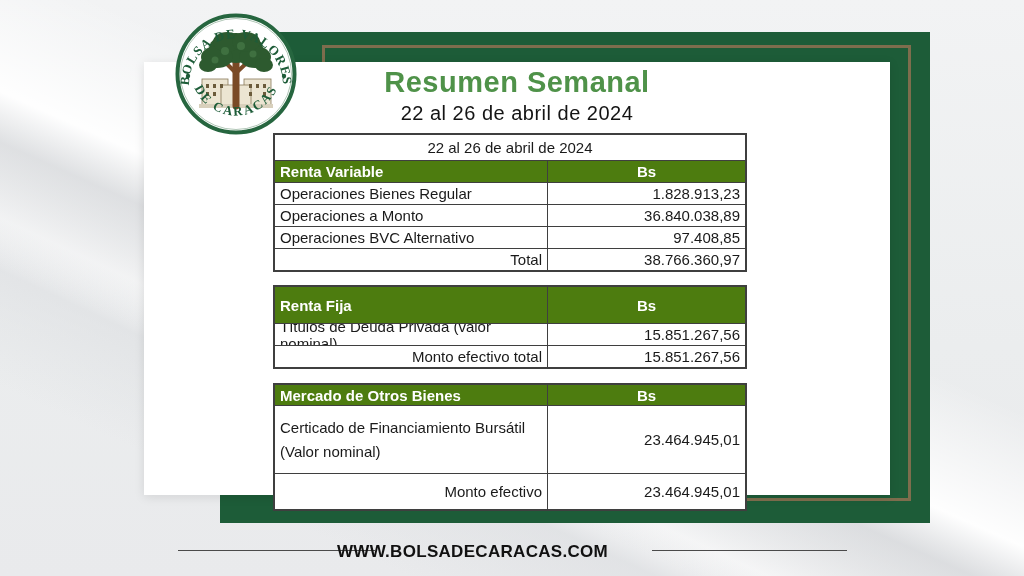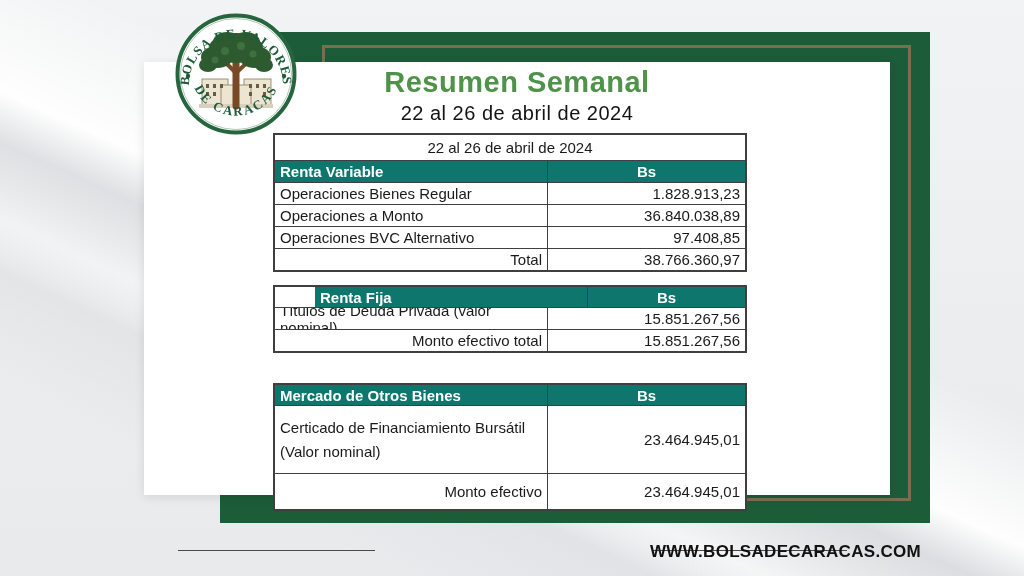--- a/index.html
+++ b/index.html
@@ -46,43 +46,43 @@
     position:absolute; left:273px; width:474px;
     border:2px solid #3f3f3f; background:#fff;
     font-size:15px; color:#1a1a1a;
   }
   .tbl .row { display:grid; grid-template-columns:272px 1fr; border-top:1px solid #3f3f3f; }
   .tbl .row:first-child { border-top:none; }
   .cell { display:flex; align-items:center; padding:0 5px; overflow:hidden; }
   .cell.val { border-left:1px solid #3f3f3f; justify-content:flex-end; text-align:center; }
   .row.caption-row { grid-template-columns:1fr; }
   .row.caption-row .cell { justify-content:center; }
-  .row.head { background:#0f766e; color:#ffffff; font-weight:bold; }
+  .row.head { background:#4d7c0f; color:#ffffff; font-weight:bold; }
   .row.head .cell.val { justify-content:center; border-left:1px solid #3f3f3f; }
   .cell.total-label { justify-content:flex-end; text-align:left; }
   .cell.wrap { line-height:1.55; }
 
   #table1 { top:133px; }
   #table1 .row { height:22px; }
   #table1 .row.caption-row { height:25px; }
   #table2 { top:285px; }
   #table2 .row { height:22px; }
-  #table2 .row.head { height:20px;margin-left:40px; }
+  #table2 .row.head { height:36px; }
   #table3 { top:372px;margin-top:11px; }
   #table3 .row { height:36px; }
   #table3 .row.head { height:20px; }
   #table3 .row.tall { height:68px; }
 
   
   .logo { position:absolute; left:175px; top:13px; width:122px; height:122px; }
 
   
   .footer-text {
-    position:absolute; left:0; top:542px; width:921px;
-    text-align:right; font-size:17px; font-weight:bold; color:#111;
+    position:absolute; left:12px; top:542px; width:921px;
+    text-align:center; font-size:17px; font-weight:bold; color:#111;
     letter-spacing:0.3px;
   }
   .footer-line { position:absolute; top:550px; height:0; border-top:1.6px solid #4a4a4a; }
   .footer-line.left  { left:178px; width:197px; }
   .footer-line.right { left:652px; width:195px; }
 </style>
 </head>
 <body>
 
 <div class="canvas">

